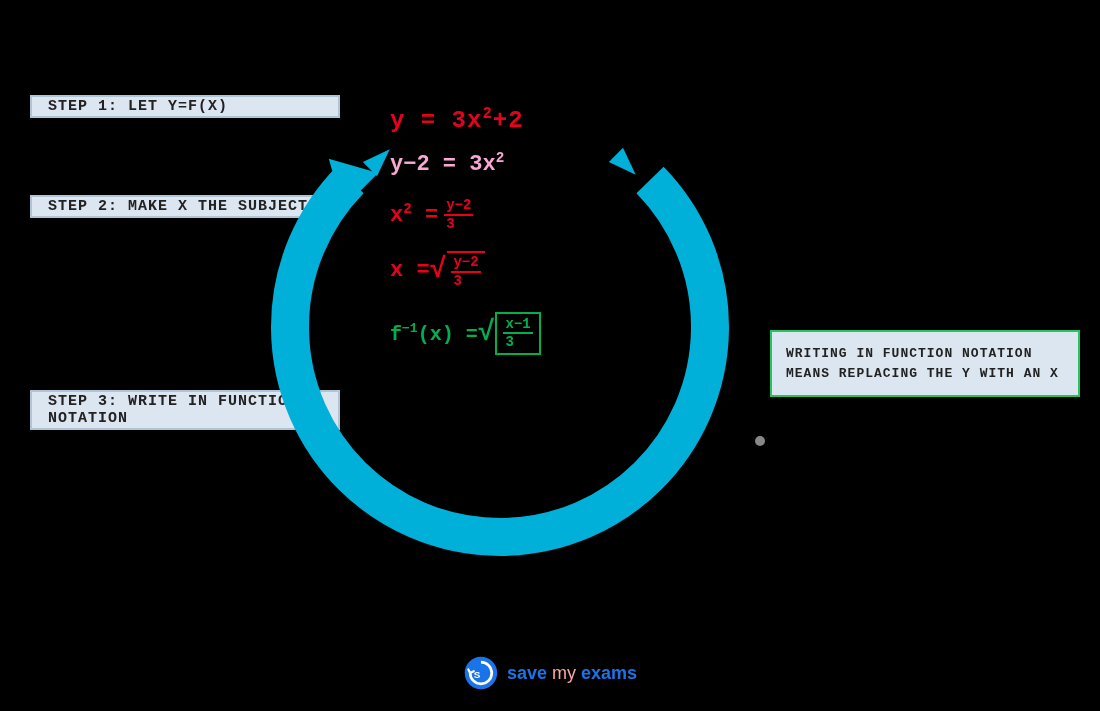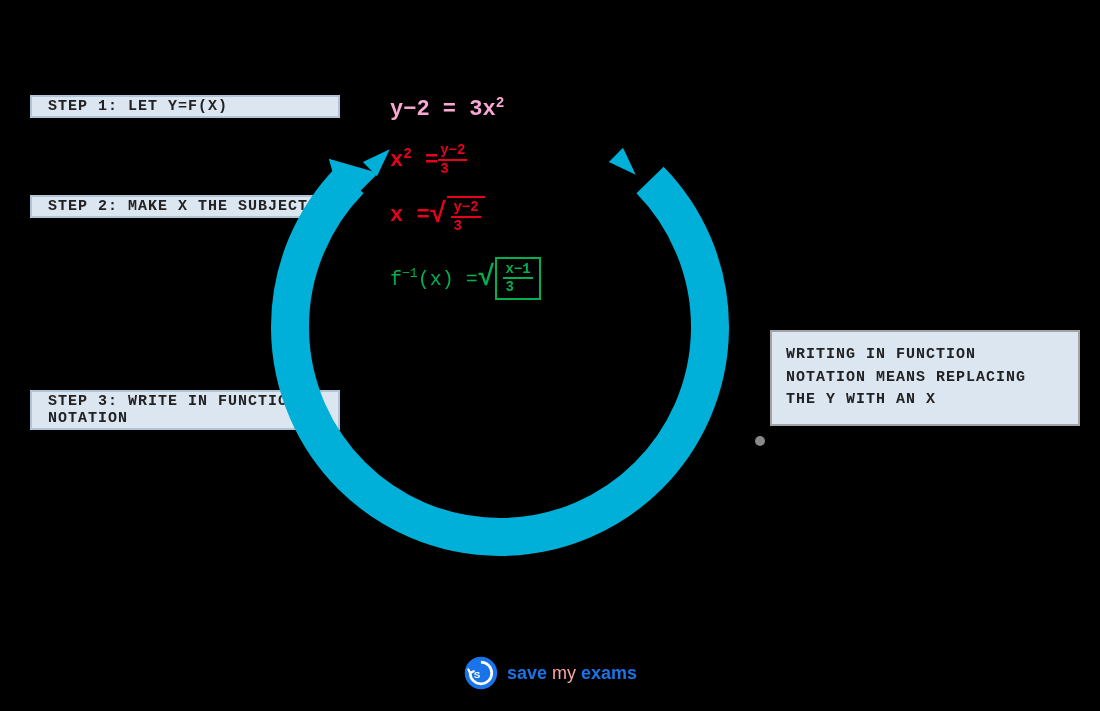--- a/index.html
+++ b/index.html
@@ -103,23 +103,23 @@
       align-items: center;
     }
 
     
     .tooltip-box {
       position: absolute;
       right: 20px;
       top: 330px;
       width: 310px;
       background: #dce6f0;
-      border: 2px solid #a3a3a3;
+      border: 2px solid #22c55e;
       padding: 12px 14px;
-      font-size: 15px;
+      font-size: 13px;
       font-weight: bold;
       letter-spacing: 1px;
       color: #222;
       text-transform: uppercase;
       line-height: 1.5;
     }
 
     
     .dot-connector {
       position: absolute;
@@ -166,21 +166,21 @@
       display: flex;
       align-items: center;
       margin-bottom: 10px;
       color: #fff;
       font-size: 22px;
       font-weight: bold;
     }
 
     .m1 { margin-top: 15px; }
     .m2 { margin-top: 5px; }
-    .m3 { margin-top: 20px; }
+    .m3 { margin-top: 20px; gap: 6px; }
     .m4 { margin-top: 18px; }
     .m5 { margin-top: 22px; }
   </style>
 </head>
 <body>
 
 <div class="main-container">
 
   <div class="step-box" id="step1">
     <span>STEP 1:  LET  y=f(x)</span>
@@ -214,20 +214,23 @@
     <path d="M 250 72 A 210 210 0 0 0 310 72" fill="none" stroke="#000" stroke-width="50"></path>
 
     <polygon points="0,-18 10,10 -10,10" fill="#00b0d8" transform="translate(157, 112) rotate(45)"></polygon>
 
     <polygon points="0,-18 10,10 -10,10" fill="#00b0d8" transform="translate(403, 112) rotate(135)"></polygon>
 
   </svg>
 
   <div style="position:absolute; left:390px; top:90px;">
 
+    <div class="math-line-container m1" style="color:#e8001c; margin-bottom:16px;">
+      <span style="font-size:24px; font-weight:bold; letter-spacing:1px;">y = 3x<sup>2</sup>+2</span>
+    </div>
 
     <div class="math-line-container m2" style="color:#f9a8d4; margin-bottom:14px;">
       <span style="font-size:22px; font-weight:bold;">y−2 = 3x<sup>2</sup></span>
     </div>
 
     <div class="math-line-container m3" style="color:#e8001c; margin-bottom:14px;">
       <span style="font-size:22px; font-weight:bold;">x<sup>2</sup> = </span>
       <span class="fraction" style="color:#e8001c;">
         <span class="num">y−2</span>
         <span class="den">3</span>
@@ -241,21 +244,21 @@
         <span class="sqrt-content">
           <span class="fraction">
             <span class="num">y−2</span>
             <span class="den">3</span>
           </span>
         </span>
       </span>
     </div>
 
     <div class="math-line-container m5" style="color:#00b050; margin-bottom:16px;">
-      <span style="font-size:20px; font-weight:normal;">f<sup>−1</sup>(x) = </span>
+      <span style="font-size:20px; font-weight:bold;">f<sup>−1</sup>(x) = </span>
       <span class="sqrt-box" style="color:#00b050;">
         <span class="sqrt-symbol">√</span>
         <span class="sqrt-content" style="border: 2px solid #00b050; padding: 2px 6px;">
           <span class="fraction">
             <span class="num">x−1</span>
             <span class="den">3</span>
           </span>
         </span>
       </span>
     </div>

